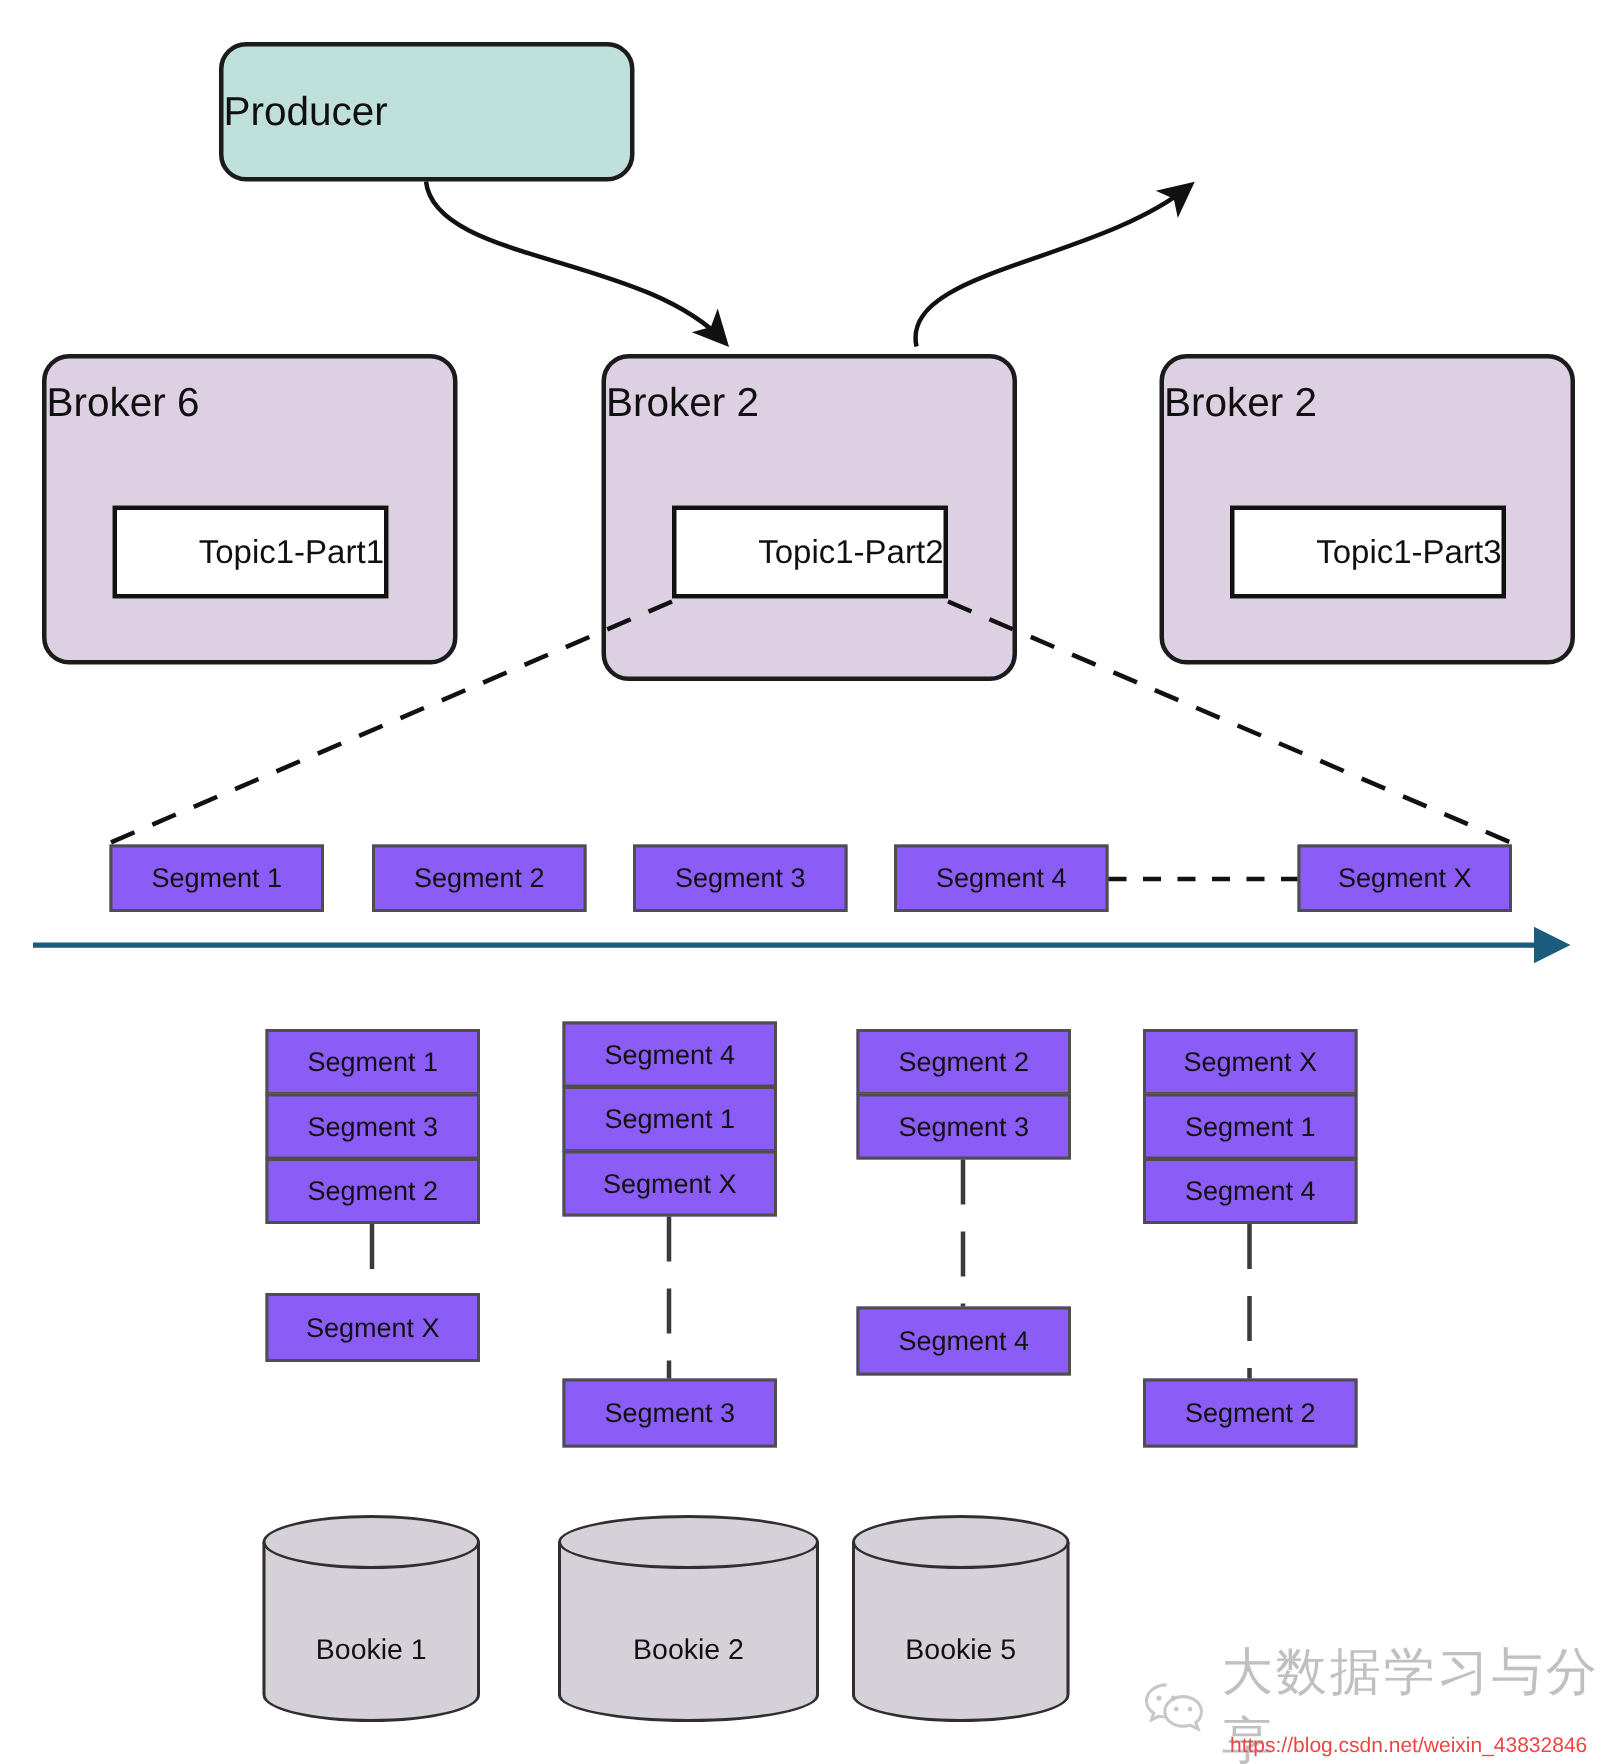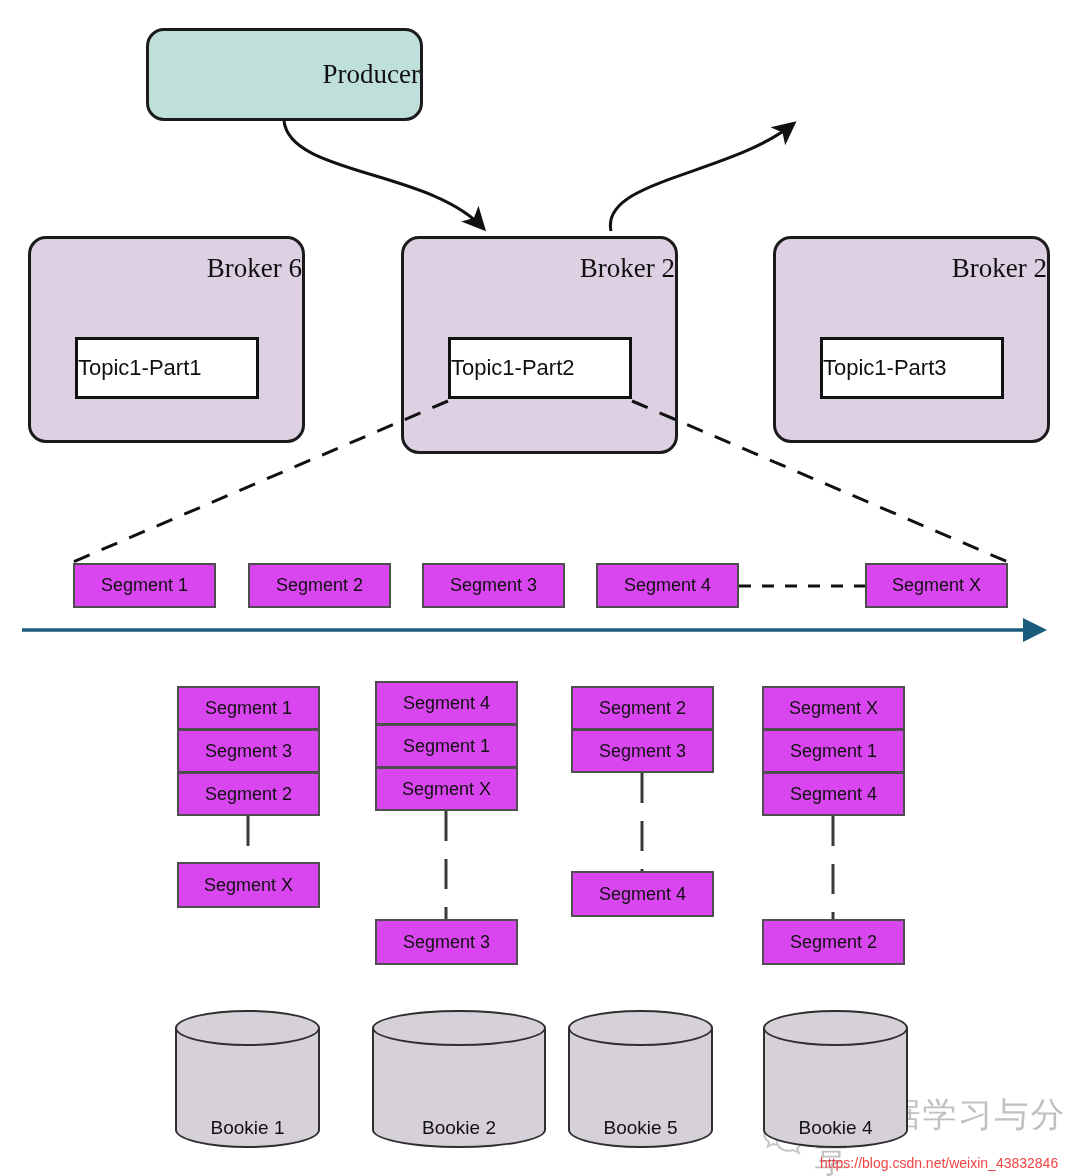--- a/index.html
+++ b/index.html
@@ -3,51 +3,51 @@
 <meta charset="utf-8">
 <style>
   html,body{margin:0;padding:0;background:#ffffff;}
   body{width:1080px;height:1176px;position:relative;overflow:hidden;
        font-family:"Liberation Sans","DejaVu Sans",sans-serif;color:#111;}
   #stage{position:absolute;left:0;top:0;width:1080px;height:1176px;}
 
   
   .roundbox{position:absolute;box-sizing:border-box;border:3px solid #1b1b1b;
             border-radius:18px;display:flex;align-items:flex-start;
-            justify-content:flex-end;font-family:Liberation Serif, serif;}
+            justify-content:flex-start;}
   .roundbox.center{align-items:center;}
   .roundbox .lbl{font-size:27px;line-height:1;color:#101010;}
   .broker .lbl{padding-top:16px;font-size:27px;}
 
   
   .topicbox{position:absolute;box-sizing:border-box;background:#ffffff;
             border:3px solid #111111;display:flex;align-items:center;
-            justify-content:flex-start;font-size:22px;color:#101010;}
-
-  
-  .segbox{position:absolute;box-sizing:border-box;background:#d946ef;
+            justify-content:flex-end;font-size:22px;color:#101010;}
+
+  
+  .segbox{position:absolute;box-sizing:border-box;background:#8b5cf6;
           border:2px solid #4e4e4e;display:flex;align-items:center;
           justify-content:center;font-size:18px;color:#111;}
   .segrow{font-size:18px;}
 
   
   .cyl{position:absolute;}
   .cyl .cap{position:absolute;left:0;top:0;width:100%;height:36px;
             box-sizing:border-box;background:#d6d0d8;border:2.5px solid #2f2f2f;
             border-radius:50%/50%;z-index:3;}
   .cyl .body{position:absolute;left:0;top:18px;width:100%;
              box-sizing:border-box;background:#d6d0d8;
              border-left:2.5px solid #2f2f2f;border-right:2.5px solid #2f2f2f;
              z-index:1;}
   .cyl .bottom{position:absolute;left:0;width:100%;height:36px;
                box-sizing:border-box;background:#d6d0d8;
                border:2.5px solid #2f2f2f;border-radius:50%/50%;
                clip-path:inset(50% 0 0 0);z-index:2;}
   .cyl .cyllabel{position:absolute;left:0;width:100%;text-align:center;
-                 font-size:19px;color:#111;z-index:5;margin-top:27px;}
+                 font-size:19px;color:#111;z-index:5;}
 
   svg.overlay{position:absolute;left:0;top:0;width:1080px;height:1176px;
               pointer-events:none;}
 
   
   .wm{position:absolute;display:flex;align-items:center;gap:10px;
       opacity:.55;}
   .wm .wmtext{font-size:34px;color:#8d8d8d;letter-spacing:2px;
               font-family:"DejaVu Sans",sans-serif;}
   .wmurl{position:absolute;font-size:14px;color:#ef4444;
@@ -163,26 +163,20 @@
     <div class="cyllabel" style="top:80px;">Bookie 2</div>
   </div>
 
   <div class="cyl" style="left:568px;top:1010px;width:145px;height:138px;">
     <div class="body" style="height:102px;"></div>
     <div class="bottom" style="top:102px;"></div>
     <div class="cap"></div>
     <div class="cyllabel" style="top:80px;">Bookie 5</div>
   </div>
 
-  <div class="cyl" style="left:763px;top:1010px;width:145px;height:138px;">
-    <div class="body" style="height:102px;"></div>
-    <div class="bottom" style="top:102px;"></div>
-    <div class="cap"></div>
-    <div class="cyllabel" style="top:80px;">Bookie 4</div>
-  </div>
 
   <svg class="overlay" viewBox="0 0 1080 1176">
     <defs>
       <marker id="ah" markerWidth="9" markerHeight="9" refX="6.5" refY="4.5" orient="auto" markerUnits="strokeWidth">
         <path d="M0,0.6 L8,4.5 L0,8.4 L2,4.5 Z" fill="#111"></path>
       </marker>
       <marker id="ahTeal" markerWidth="7" markerHeight="7" refX="5" refY="3.5" orient="auto" markerUnits="strokeWidth">
         <path d="M0,0 L7,3.5 L0,7 Z" fill="#1b5c7d"></path>
       </marker>
     </defs>

